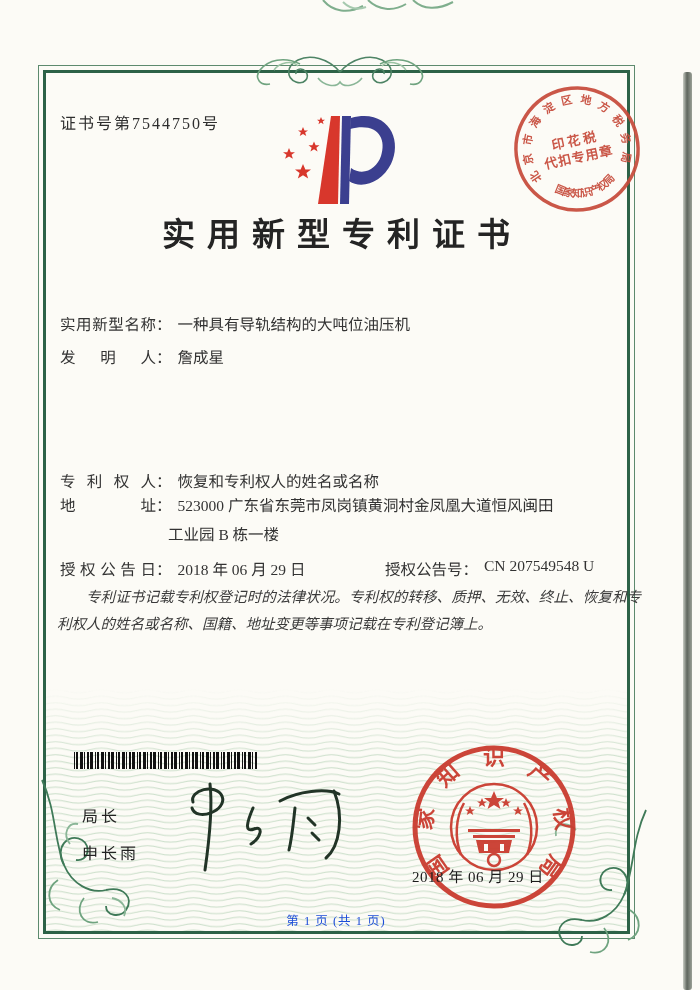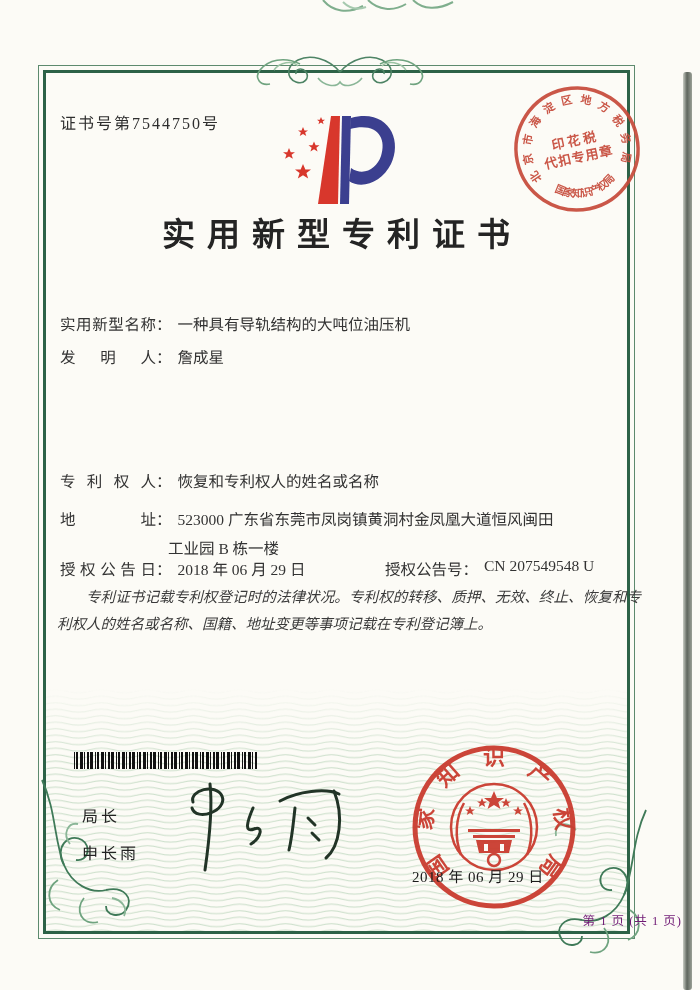--- a/index.html
+++ b/index.html
@@ -46,22 +46,22 @@
 
   .officials{position:absolute;left:82px;top:798px;font-size:16px;letter-spacing:3px;
     color:#222;line-height:37px;}
   .signature{position:absolute;left:176px;top:778px;}
 
   .seal{position:absolute;left:404px;top:737px;}
   .seal-date{position:absolute;left:412px;top:865px;font-size:15px;letter-spacing:.5px;color:#1c1c1c;}
 
   .stamp{position:absolute;left:510px;top:82px;opacity:.92;}
 
-  .footer{position:absolute;left:38px;top:910px;width:596px;text-align:right;
-    font-size:12.5px;color:#701a75;letter-spacing:1px;margin-left:48px;}
+  .footer{position:absolute;left:38px;top:910px;width:596px;text-align:center;
+    font-size:12.5px;color:#1d4ed8;letter-spacing:1px;}
 
   .flourish{position:absolute;}
   svg text{font-family:"Liberation Serif","DejaVu Serif",serif;}
 </style>
 </head>
 <body>
 
 <div id="page">
 
   <svg class="guilloche" width="583" height="244">
@@ -145,21 +145,21 @@
 
   <div class="frow" style="top:312px">
     <span class="flabel">实用新型名称</span><span class="fcolon">：</span><span class="fvalue">一种具有导轨结构的大吨位油压机</span>
   </div>
   <div class="frow" style="top:345px">
     <span class="flabel">发明人</span><span class="fcolon">：</span><span class="fvalue">詹成星</span>
   </div>
   <div class="frow" style="top:469px">
     <span class="flabel">专利权人</span><span class="fcolon">：</span><span class="fvalue">恢复和专利权人的姓名或名称</span>
   </div>
-  <div class="frow" style="top:507px">
+  <div class="frow" style="top:493px">
     <span class="flabel">地址</span><span class="fcolon">：</span><span class="fvalue">523000 广东省东莞市凤岗镇黄洞村金凤凰大道恒风闽田</span>
     <span class="fvalue2">工业园 B 栋一楼</span>
   </div>
   <div class="frow" style="top:557px">
     <span class="flabel">授权公告日</span><span class="fcolon">：</span><span class="fvalue">2018 年 06 月 29 日</span>
     <span class="fcol2">
       <span>授权公告号</span><span>：</span><span class="fvalue">CN 207549548 U</span>
     </span>
   </div>
 

